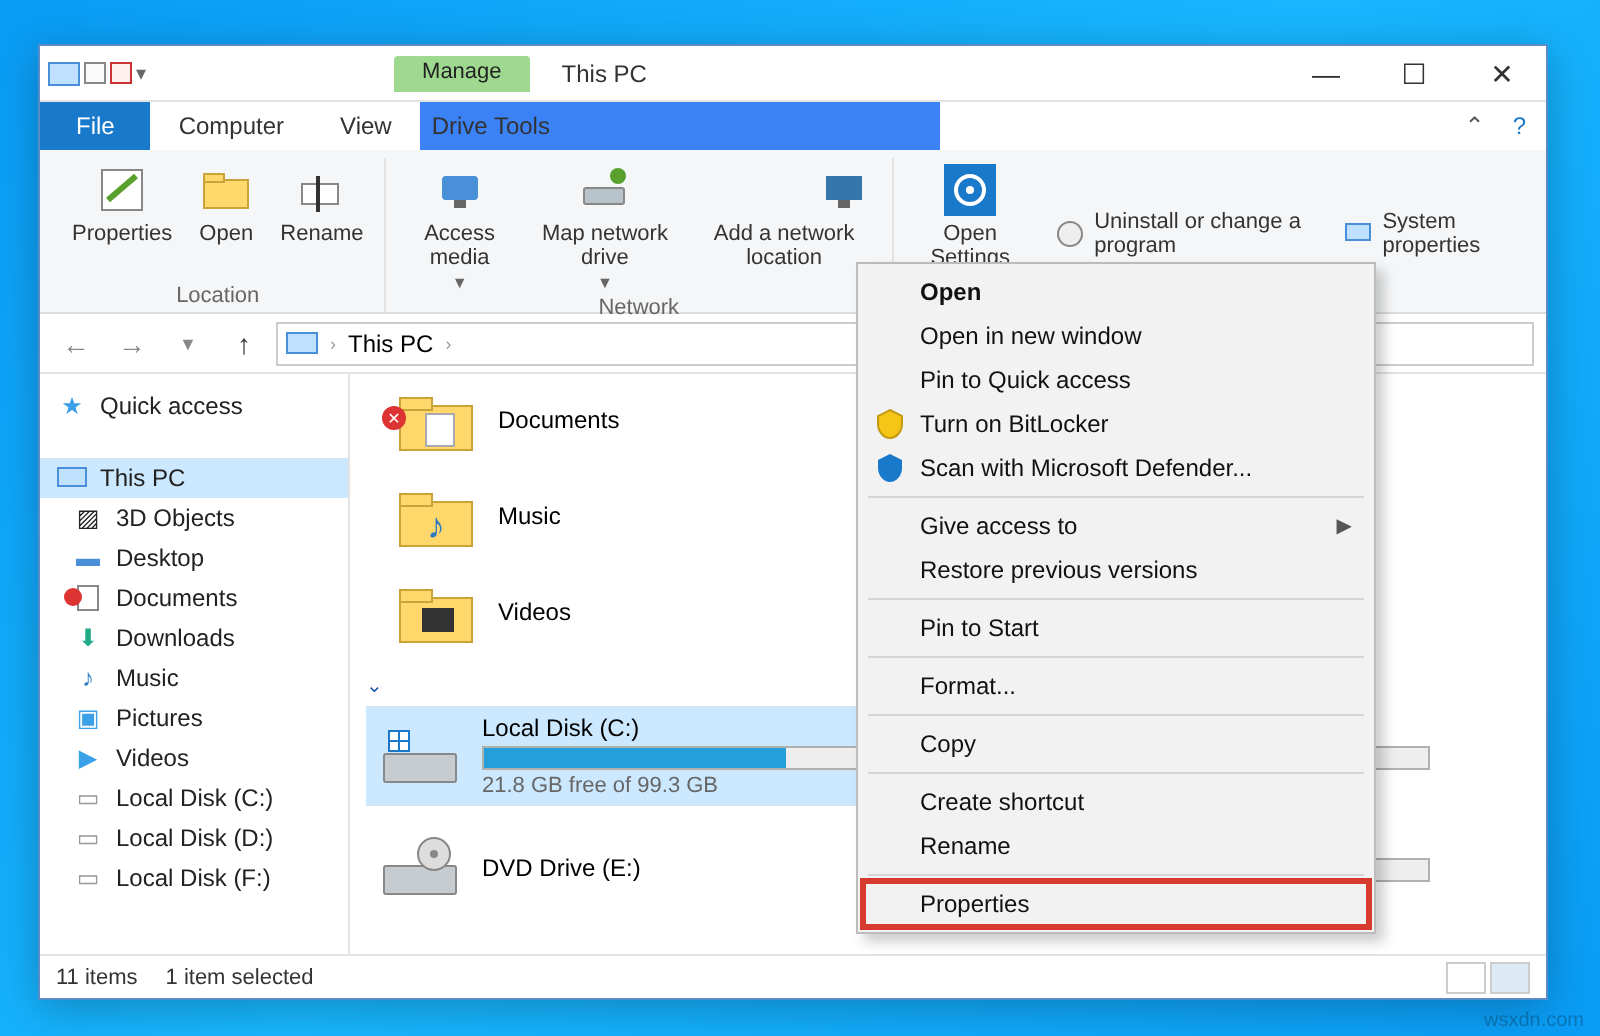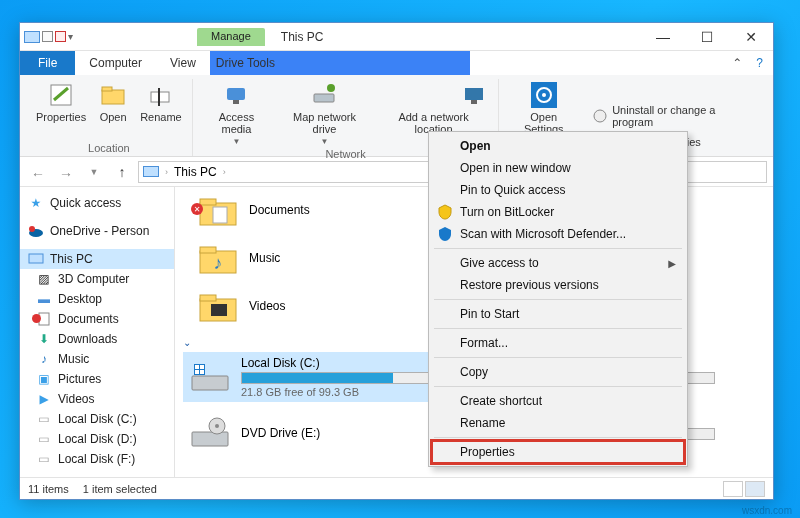--- a/index.html
+++ b/index.html
@@ -24,21 +24,21 @@
   .tab.drive { background: #3b82f6; }
   .tabs-right { margin-left: auto; display: flex; align-items: center; gap: 14px; padding-right: 10px; color: #555; }
 
   
   .ribbon { background: #f5f6f7; border-bottom: 1px solid #dcdcdc; display: flex; padding: 4px 6px 0; height: 82px; }
   .rib-group { display: flex; flex-direction: column; align-items: center; border-right: 1px solid #e3e3e3; padding: 0 6px 2px; }
   .rib-items { display: flex; gap: 2px; flex: 1; }
   .rib-item { display: flex; flex-direction: column; align-items: center; justify-content: flex-start; padding: 2px 4px; min-width: 42px; text-align: center; font-size: 11px; color: #333; gap: 2px; }
   .rib-item .ico { width: 28px; height: 28px; display: flex; align-items: center; justify-content: center; }
   .rib-label { font-size: 11px; color: #666; }
-  .rib-small { display: flex; flex-direction: column; gap: 4px; padding-left: 4px; margin-top: 24px; }
+  .rib-small { display: flex; flex-direction: row; gap: 4px; padding-left: 4px; }
   .rib-small-item { display: flex; align-items: center; gap: 4px; font-size: 11px; color: #333; padding: 1px 4px; }
   .rib-small-item .ico { width: 16px; height: 16px; }
 
   
   .crumbbar { height: 30px; display: flex; align-items: center; gap: 4px; padding: 0 6px; border-bottom: 1px solid #e3e3e3; }
   .navbtn { width: 24px; height: 24px; display: flex; align-items: center; justify-content: center; color: #888; font-size: 14px; }
   .navbtn.active { color: #333; }
   .crumb-field { flex: 1; height: 22px; border: 1px solid #ccc; display: flex; align-items: center; gap: 6px; padding: 0 4px; }
   .crumb-field .pc-icon { width: 16px; height: 11px; border: 1px solid #4a90d9; background: #bfe0ff; }
   .crumb-text { font-size: 12px; }
@@ -239,41 +239,32 @@
     </div>
   </div>
 
   <div class="body">
     <div class="sidebar">
       <div class="side-item top">
         <span class="sico" style="color:#3aa0e8;">★</span>
         <span>Quick access</span>
       </div>
       <div class="side-sep"></div>
-      <div class="side-item top">
-        <span class="sico">
-            <svg width="16" height="16">
-              <ellipse cx="8" cy="10" rx="7" ry="4" fill="#0a64a4"></ellipse>
-              <circle cx="4" cy="6" r="3" fill="#d33"></circle>
-            </svg>
-          </span>
-        <span>OneDrive - Person</span>
-      </div>
       <div class="side-sep"></div>
       <div class="side-item top selected">
         <span class="sico">
             <svg width="16" height="16">
               <rect x="1" y="3" width="14" height="9" fill="#bfe0ff" stroke="#4a90d9"></rect>
             </svg>
           </span>
         <span>This PC</span>
       </div>
       <div class="side-item">
           <span class="sico">▨</span>
-          <span>3D Computer</span>
+          <span>3D Objects</span>
         </div>
       <div class="side-item">
           <span class="sico" style="color:#4a90d9;">▬</span>
           <span>Desktop</span>
         </div>
       <div class="side-item">
           <span class="sico" style="position:relative;">
             <svg width="16" height="16">
               <rect x="3" y="2" width="10" height="12" fill="#fff" stroke="#888"></rect>
             </svg>

